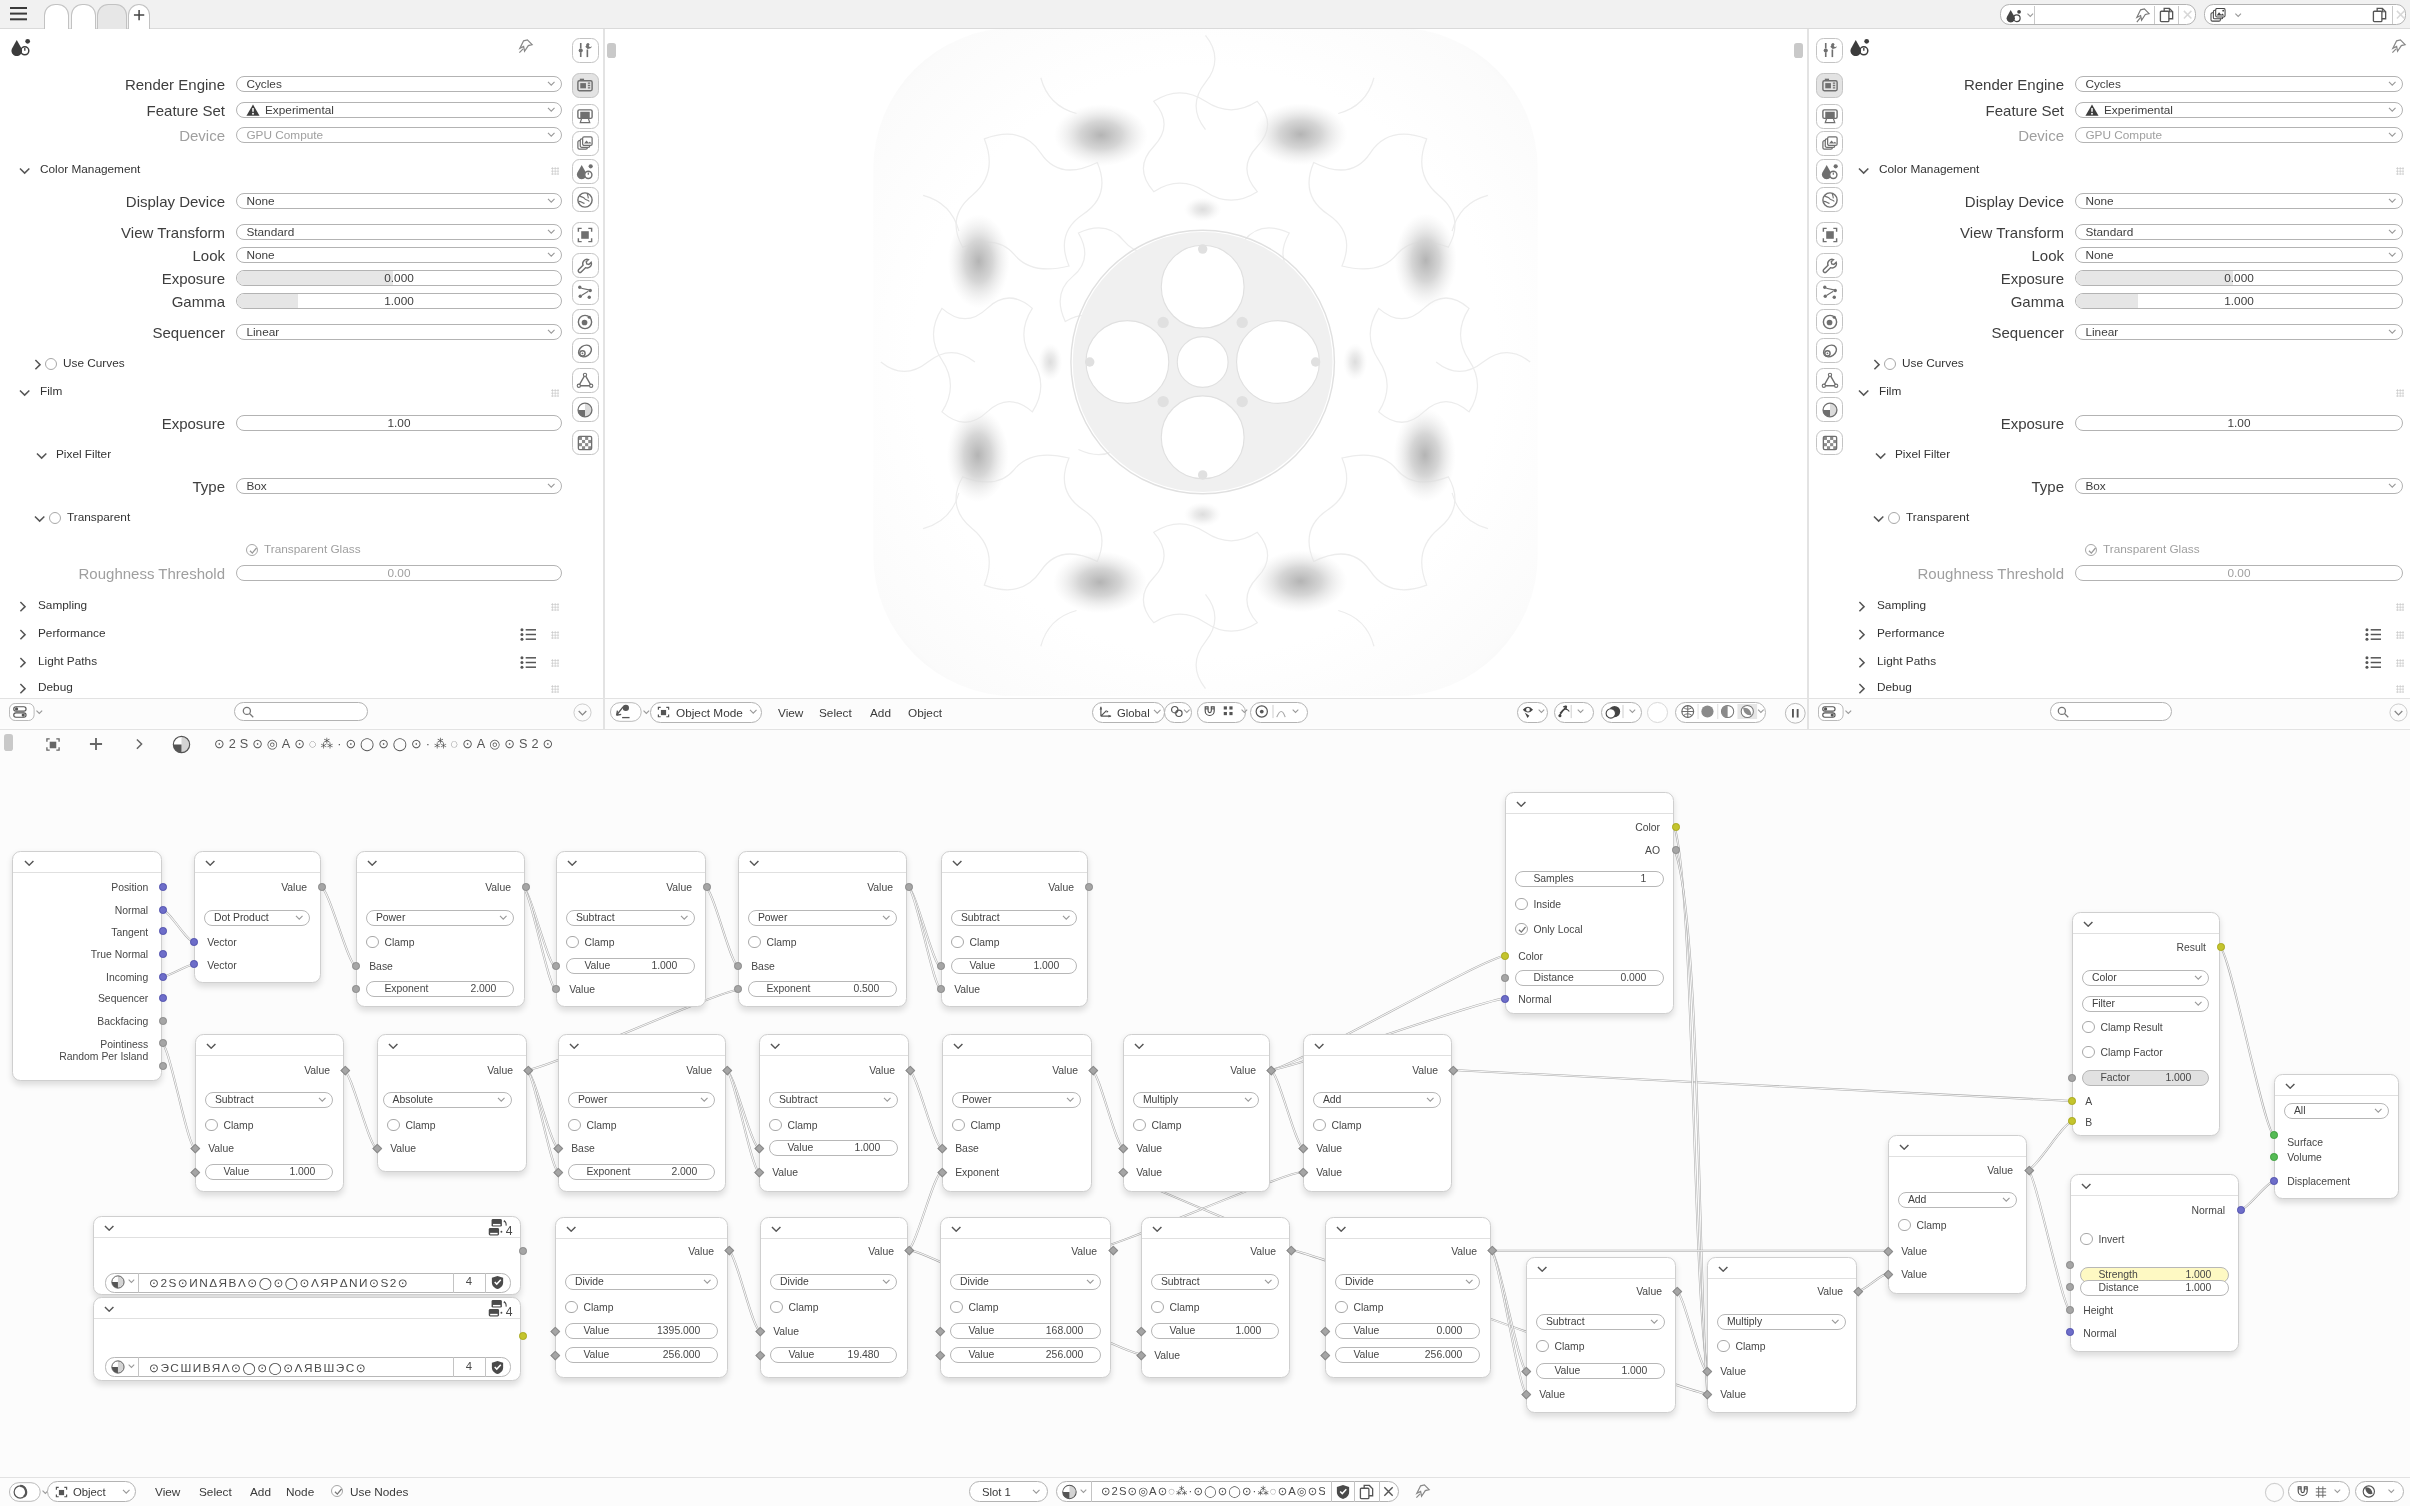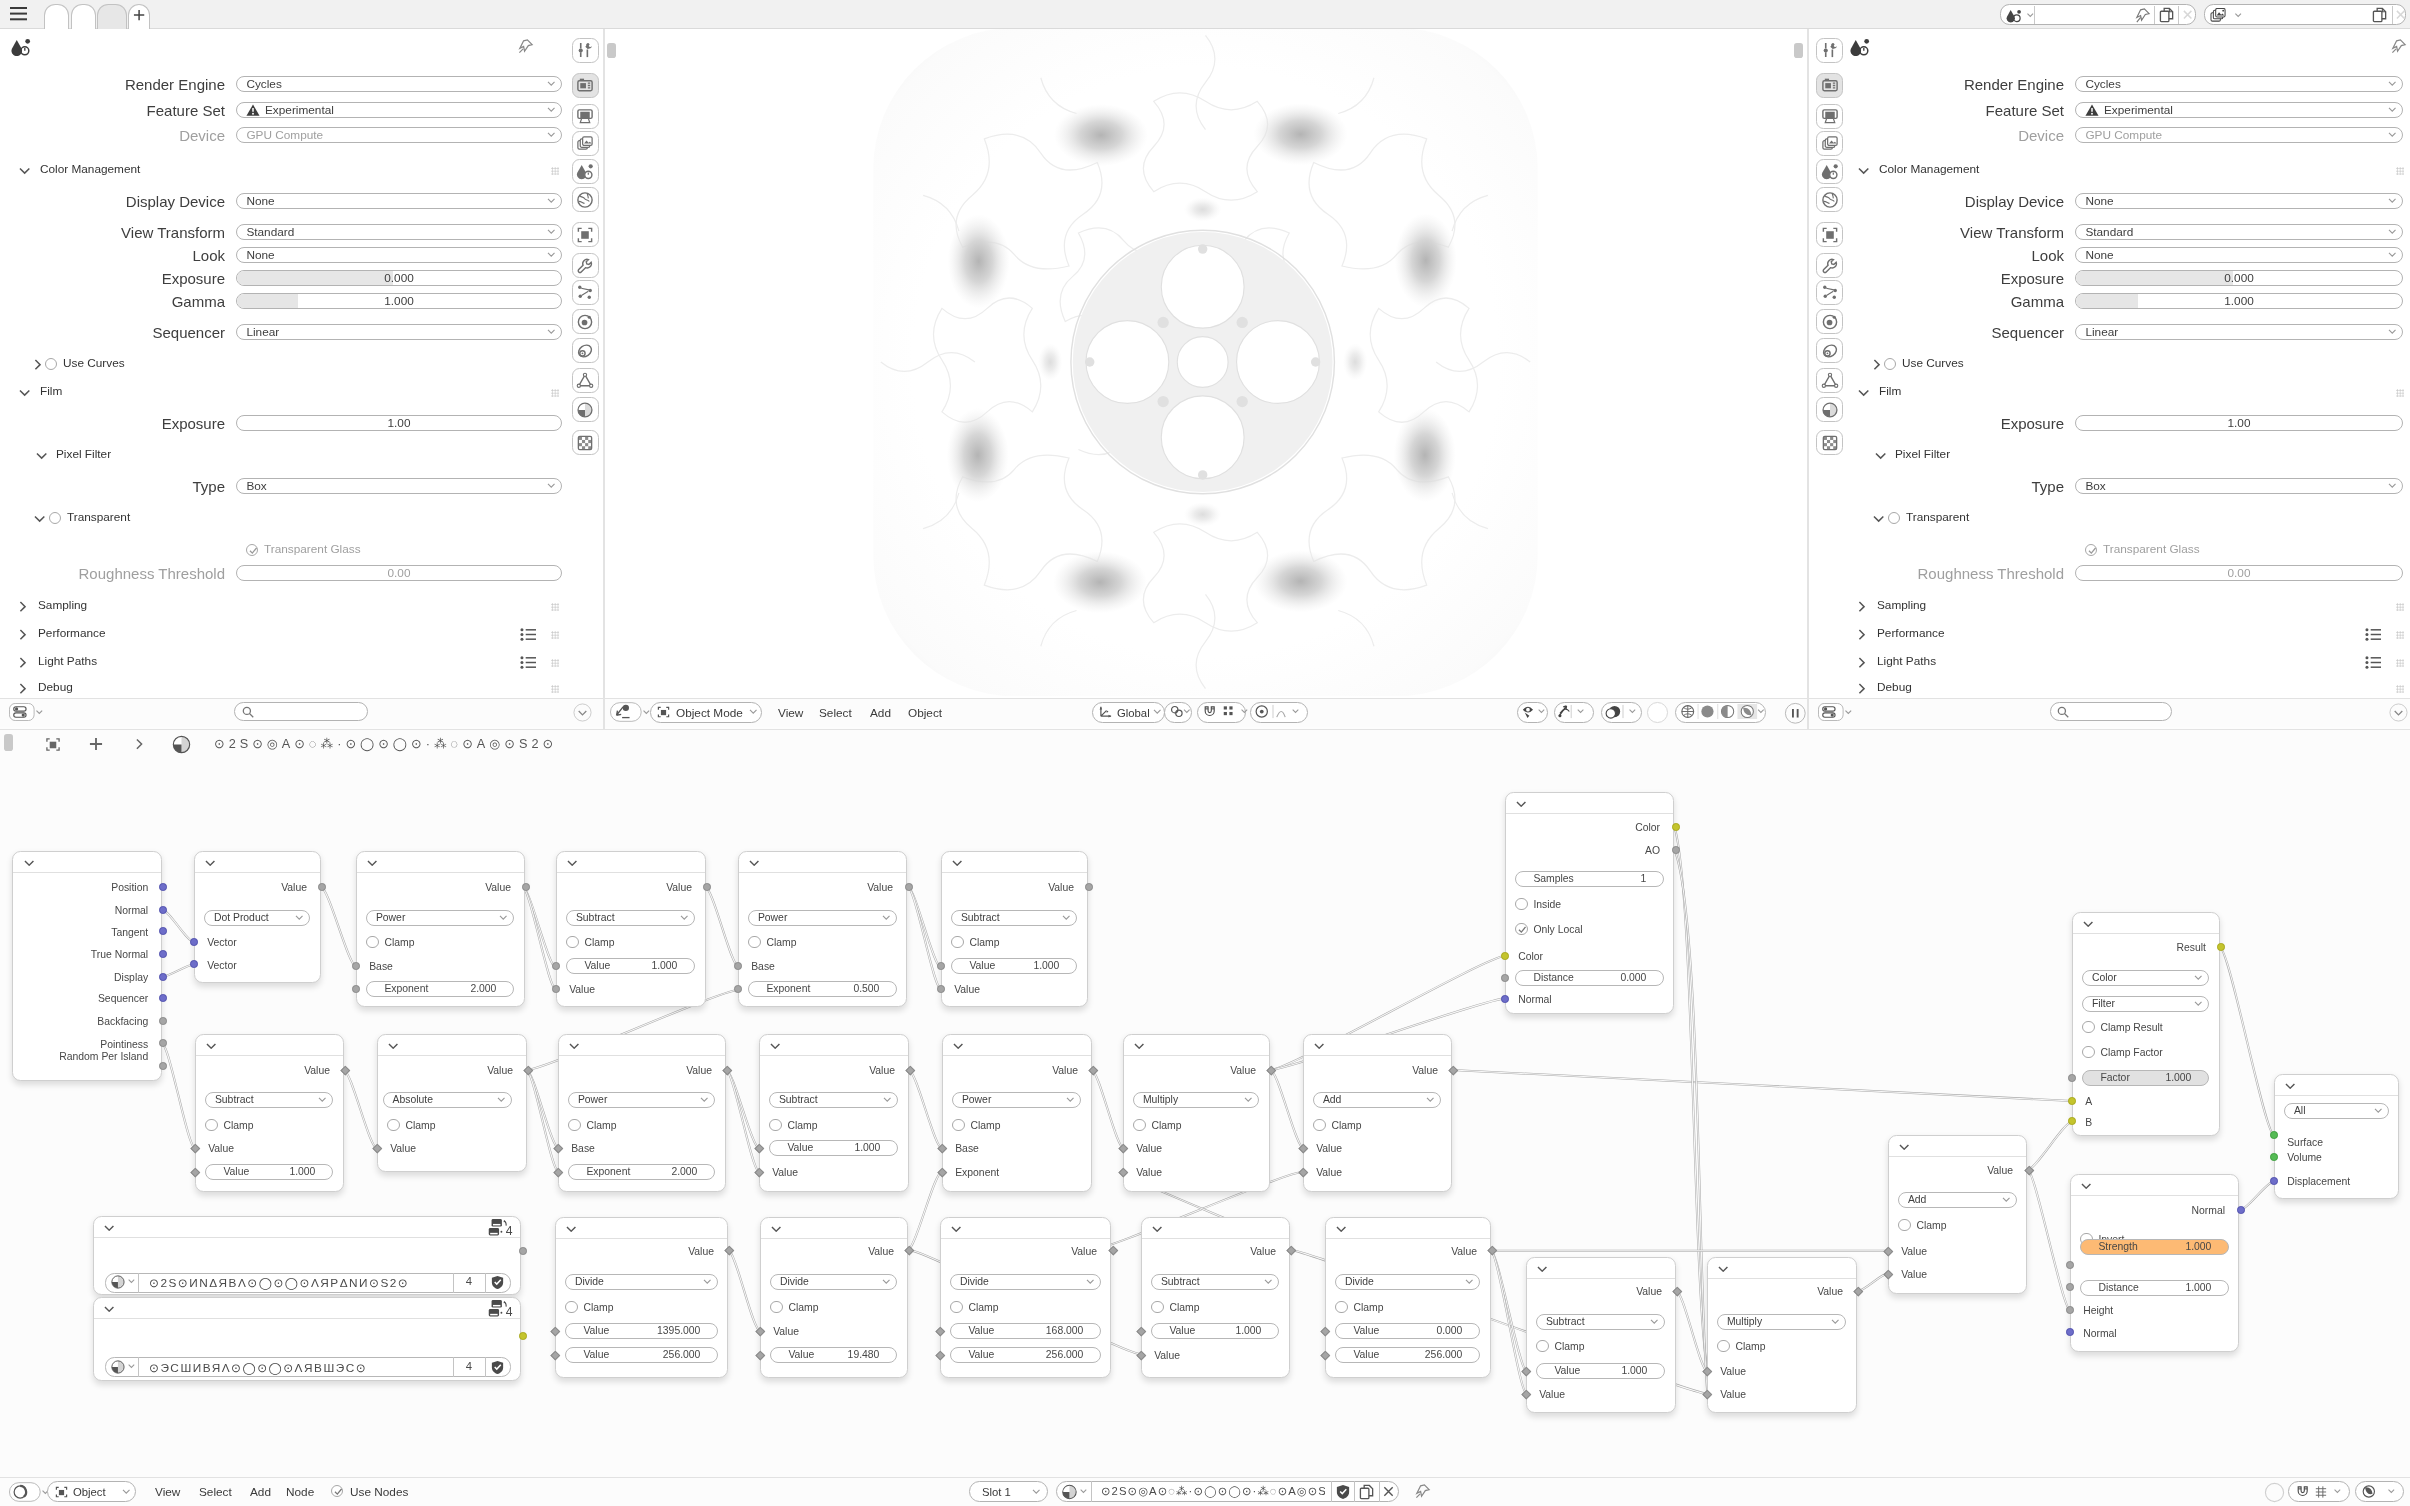--- a/index.html
+++ b/index.html
@@ -950,21 +950,21 @@
       </svg>
     </div>
 <div class="nout" style="top:27px;width:137px">Position</div>
 <span style="position:absolute;left:146px;top:31px;width:7.5px;height:7.5px;border-radius:50%;background:#6d6dc9;border:0.9px solid #5252ae"></span>
 <div class="nout" style="top:50px;width:137px">Normal</div>
 <span style="position:absolute;left:146px;top:54px;width:7.5px;height:7.5px;border-radius:50%;background:#6d6dc9;border:0.9px solid #5252ae"></span>
 <div class="nout" style="top:72px;width:137px">Tangent</div>
 <span style="position:absolute;left:146px;top:75px;width:7.5px;height:7.5px;border-radius:50%;background:#6d6dc9;border:0.9px solid #5252ae"></span>
 <div class="nout" style="top:94px;width:137px">True Normal</div>
 <span style="position:absolute;left:146px;top:98px;width:7.5px;height:7.5px;border-radius:50%;background:#6d6dc9;border:0.9px solid #5252ae"></span>
-<div class="nout" style="top:117px;width:137px">Display</div>
+<div class="nout" style="top:117px;width:137px">Incoming</div>
 <span style="position:absolute;left:146px;top:121px;width:7.5px;height:7.5px;border-radius:50%;background:#6d6dc9;border:0.9px solid #5252ae"></span>
 <div class="nout" style="top:138px;width:137px">Sequencer</div>
 <span style="position:absolute;left:146px;top:142px;width:7.5px;height:7.5px;border-radius:50%;background:#6d6dc9;border:0.9px solid #5252ae"></span>
 <div class="nout" style="top:161px;width:137px">Backfacing</div>
 <span style="position:absolute;left:146px;top:165px;width:7.5px;height:7.5px;border-radius:50%;background:#a5a5a5;border:0.9px solid #8a8a8a"></span>
 <div class="nout" style="top:184px;width:137px">Pointiness</div>
 <span style="position:absolute;left:146px;top:187px;width:7.5px;height:7.5px;border-radius:50%;background:#a5a5a5;border:0.9px solid #8a8a8a"></span>
 <div class="nout" style="top:196px;width:137px">Random Per Island</div>
 <span style="position:absolute;left:146px;top:210px;width:7.5px;height:7.5px;border-radius:50%;background:#a5a5a5;border:0.9px solid #8a8a8a"></span>
 </div>
@@ -1434,21 +1434,21 @@
 
 <div class="node" style="left:2070px;top:1174px;width:169px;height:178px">
 <div class="nhead">
       <svg width="10.4" height="6.6" viewBox="0 0 11 7" style="position:absolute;left:10.4px;top:7.5px">
         <polyline points="1,1 5.5,5.5 10,1" fill="none" stroke="#555" stroke-width="1.5"></polyline>
       </svg>
     </div>
 <div class="nout" style="top:27px;width:156px">Normal</div>
 <span style="position:absolute;left:166px;top:31px;width:7.5px;height:7.5px;border-radius:50%;background:#6d6dc9;border:0.9px solid #5252ae"></span>
 <div class="nchk" style="left:9.4px;top:57px"><span class="circ"></span><span class="nct">Invert</span></div>
-<div class="nfld" style="left:9.4px;top:64px;width:149px;background:#fdba74">
+<div class="nfld" style="left:9.4px;top:92px;width:149px;background:#fef9c3">
       <span class="fl">Strength</span>
       <span class="fv">1.000</span>
     </div>
 <span style="position:absolute;left:-4.7px;top:86px;width:7.5px;height:7.5px;border-radius:50%;background:#a5a5a5;border:0.9px solid #8a8a8a"></span>
 <div class="nfld" style="left:9.4px;top:105px;width:149px;background:#fff">
       <span class="fl">Distance</span>
       <span class="fv">1.000</span>
     </div>
 <span style="position:absolute;left:-4.7px;top:108px;width:7.5px;height:7.5px;border-radius:50%;background:#a5a5a5;border:0.9px solid #8a8a8a"></span>
 <div class="nin" style="top:127px">Height</div>

